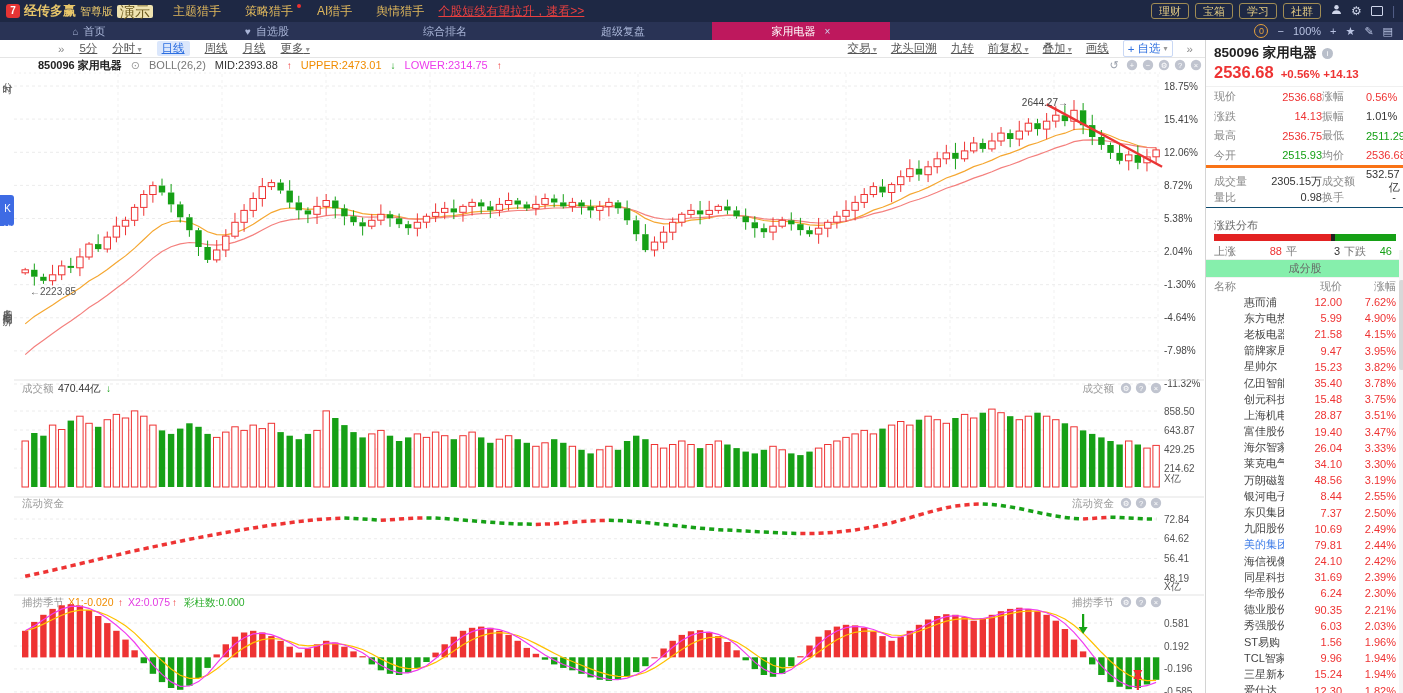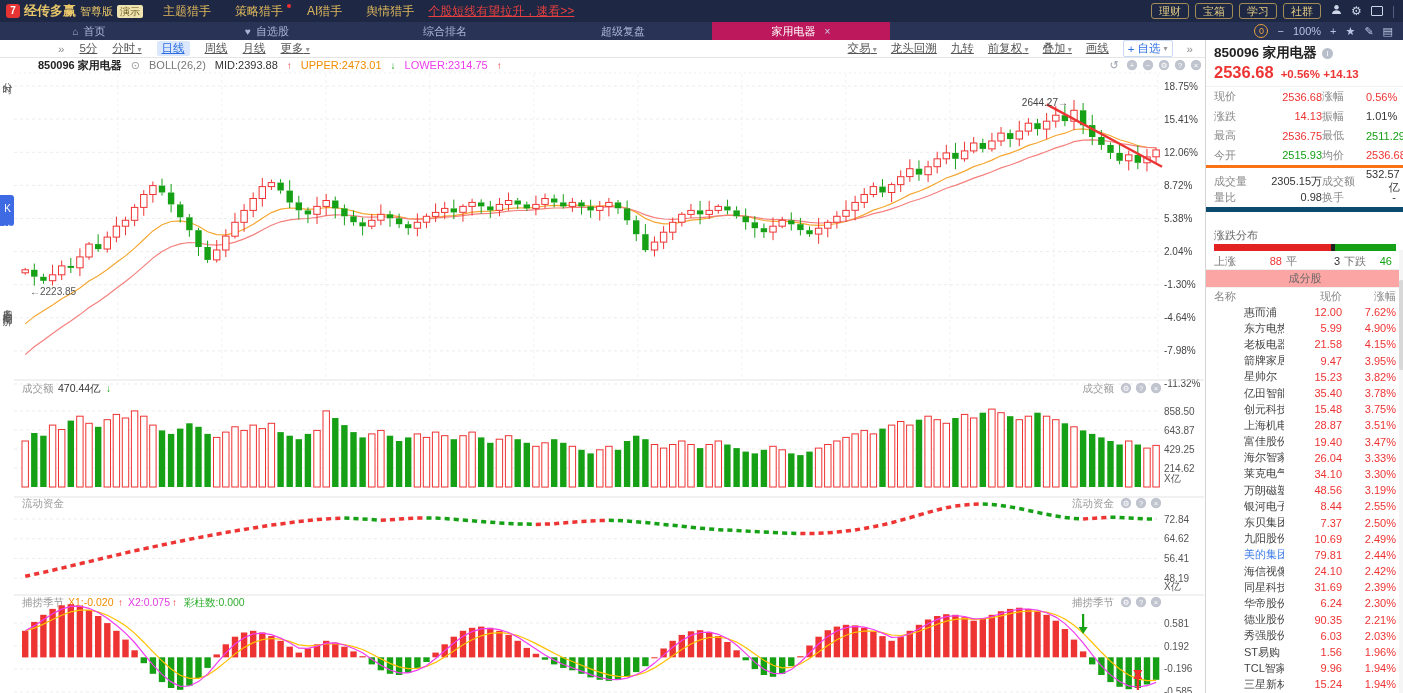--- a/index.html
+++ b/index.html
@@ -7,21 +7,21 @@
   #app{position:relative;width:1403px;height:693px;}
 
   
   .titlebar{position:absolute;left:0;top:0;width:1403px;height:22px;background:#1e2844;
     display:flex;align-items:center;color:#c9d2ea;font-size:12px;white-space:nowrap;}
   .logo{display:flex;align-items:center;gap:4px;padding:0 8px 0 6px;}
   .logo-sq{width:14px;height:14px;background:#e63434;color:#fff;border-radius:3px;
     font-weight:bold;text-align:center;line-height:14px;font-size:10px;}
   .logo-name{color:#e8c66a;font-weight:bold;font-size:13px;}
   .logo-sub{color:#e8c66a;font-size:11px;}
-  .demo-badge{background:#efe3b0;color:#6b5a1e;font-size:10px;padding:0 3px;border-radius:2px;line-height:13px;}
+  .demo-badge{background:#efe3b0;color:#6b5a1e;font-size:15px;padding:0 3px;border-radius:2px;line-height:13px;}
   .nav{display:flex;}
   .nav-item{padding:0 12px;cursor:pointer;position:relative;}
   .hunters .nav-item{color:#e0b85c;text-align:center;}
   .red-dot{position:absolute;top:1px;right:4px;width:4px;height:4px;border-radius:50%;background:#f03030;}
   .promo{color:#e84040;text-decoration:underline;font-size:12px;margin-left:2px;cursor:pointer;}
   .pills{display:flex;margin-left:auto;align-items:center;}
   .pill{border:1px solid #a08c54;color:#e3cb82;border-radius:3px;padding:0 7px;height:14px;
     line-height:14px;font-size:11px;margin-left:6px;cursor:pointer;}
   .win-icons{margin:0 8px 0 10px;display:flex;gap:9px;color:#cfd6ea;font-size:12px;align-items:center;}
   .win-icons span{cursor:pointer;line-height:22px;}
@@ -76,28 +76,28 @@
   .rp-title{padding:4px 8px 0 8px;font-size:13.5px;font-weight:bold;color:#222;display:flex;align-items:center;gap:5px;height:18px;}
   .circle-i{display:inline-block;width:11px;height:11px;border-radius:50%;background:#b9bfca;color:#fff;
     font-size:8px;line-height:11px;text-align:center;font-style:normal;font-weight:normal;cursor:pointer;}
   .rp-price{padding:1px 8px 3px 8px;border-bottom:1px solid #f0f0f0;display:flex;align-items:baseline;gap:7px;height:20px;}
   .big{font-size:16.5px;font-weight:bold;}
   .sm{font-size:11.5px;font-weight:bold;}
   .up{color:#ee3333;} .down{color:#16a016;} .flat{color:#333;}
   .qrow{display:grid;grid-template-columns:46px 62px 44px 1fr;padding:0 8px;height:19.5px;align-items:center;}
   .qrow .lab{color:#888;} .qrow .val{text-align:right;}
   .qrow.sep{border-top:3px solid #f97316;}
-  .dist{border-top:5px solid #0c4a6e;padding-top:16px;}
+  .dist{border-top:1px solid #0c4a6e;padding-top:10px;}
   .dist-label{padding:0 8px;height:15px;line-height:15px;color:#666;}
   .dist-bar{margin:1px 8px 2px 8px;height:7px;display:flex;}
   .dist-bar i{display:block;height:7px;}
   .d-up{background:#e32222;} .d-flat{background:#222;} .d-down{background:#16a016;}
   .dist-nums{display:grid;grid-template-columns:30px 42px 22px 36px 30px 1fr;padding:0 8px;height:16px;align-items:center;}
   .dist-nums .lab{color:#777;} .dist-nums .v{text-align:right;padding-right:4px;}
-  .comp-title{text-align:center;color:#666;height:17px;line-height:17px;background:#fca5a5;
+  .comp-title{text-align:center;color:#666;height:17px;line-height:17px;background:#86efac;
     border-top:1px solid #eee;border-bottom:1px solid #f2f2f2;}
   .comp-head{display:grid;grid-template-columns:70px 58px 1fr;padding:0 8px;height:16px;align-items:center;color:#888;}
   .comp-head span:nth-child(2),.comp-head span:nth-child(3){text-align:right;}
   .comp-row{display:grid;grid-template-columns:70px 58px 1fr;padding:0 8px;height:16.2px;align-items:center;cursor:pointer;}
   .comp-row .nm{color:#444;overflow:hidden;white-space:nowrap;margin-left:30px;}
   .comp-row .nm.hl{color:#3f7de8;}
   .comp-row .pr,.comp-row .pc{text-align:right;}
   .rp-scroll{position:absolute;right:0;top:210px;bottom:0;width:5px;background:#f5f5f5;}
   .rp-scroll i{display:block;width:5px;height:90px;background:#d8d8d8;border-radius:2px;margin-top:30px;}
 </style>

